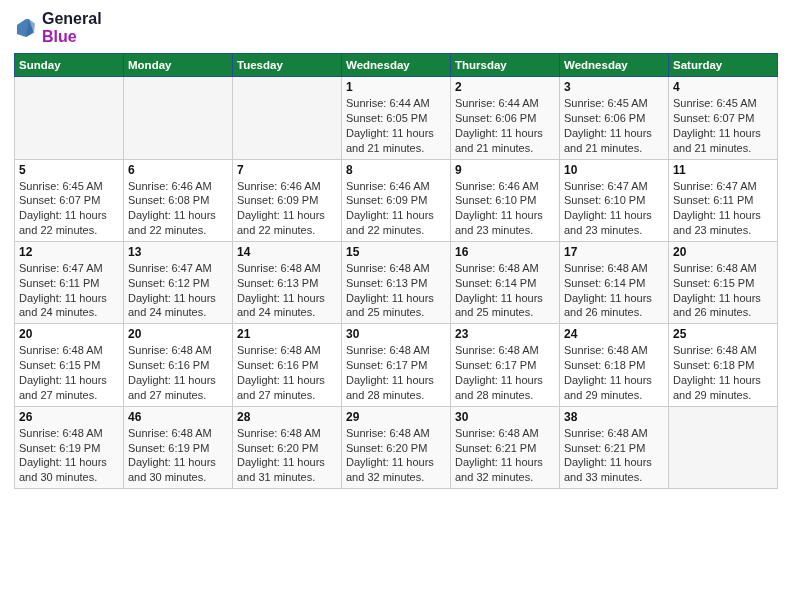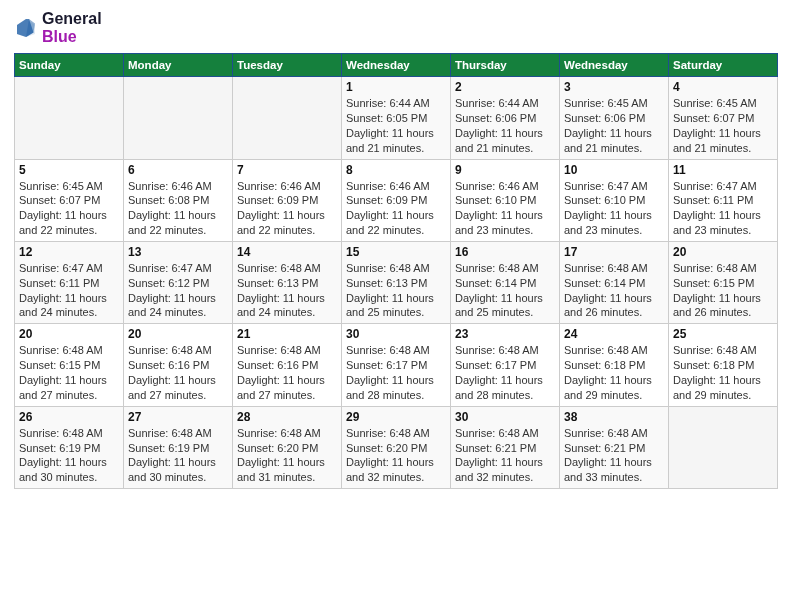--- a/index.html
+++ b/index.html
@@ -314,21 +314,21 @@
         </tr>
         <tr>
           <td>
             <span class="day-num">26</span>
             <div class="day-info" style="white-space: pre-line;">Sunrise: 6:48 AM
 Sunset: 6:19 PM
 Daylight: 11 hours
 and 30 minutes.</div>
           </td>
           <td>
-            <span class="day-num">27</span>
+            <span class="day-num">46</span>
             <div class="day-info" style="white-space: pre-line;">Sunrise: 6:48 AM
 Sunset: 6:19 PM
 Daylight: 11 hours
 and 30 minutes.</div>
           </td>
           <td>
             <span class="day-num">28</span>
             <div class="day-info" style="white-space: pre-line;">Sunrise: 6:48 AM
 Sunset: 6:20 PM
 Daylight: 11 hours

